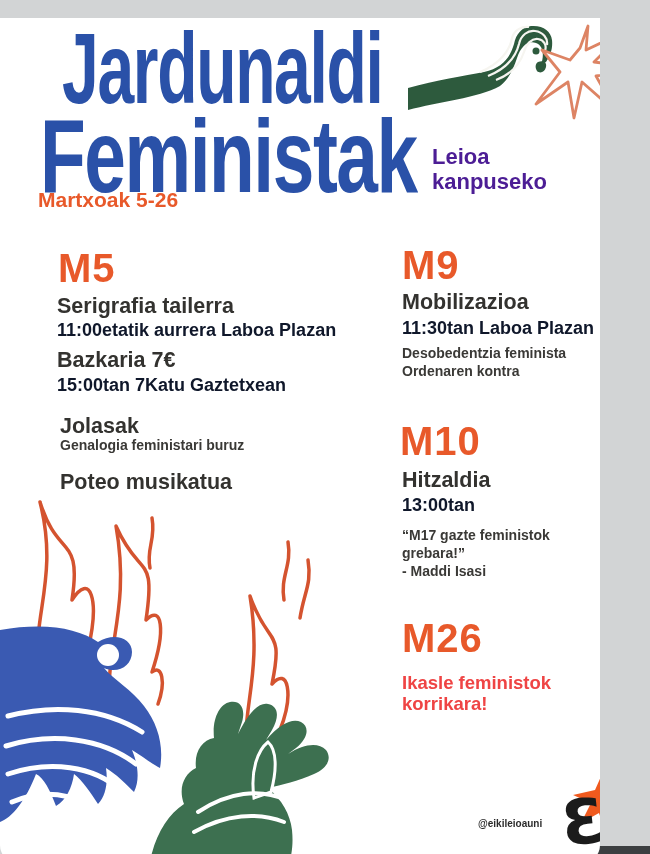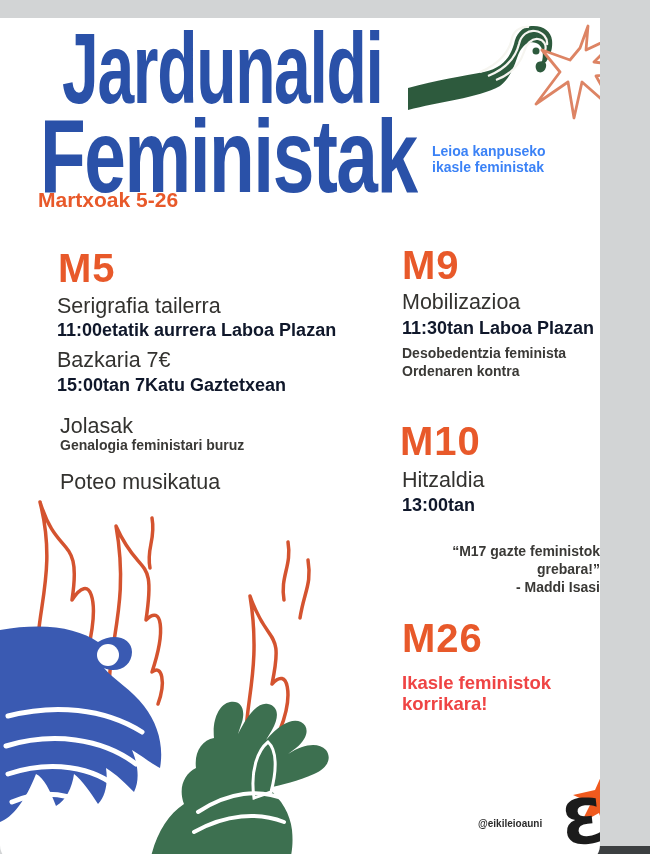--- a/index.html
+++ b/index.html
@@ -23,23 +23,23 @@
     margin-top:18px;
   }
   .abs{position:absolute;}
   .title-line{
     color:#2a51a8;font-weight:bold;line-height:1;white-space:nowrap;
     transform-origin:left top;letter-spacing:-2px;
   }
   .title-1{left:62px;top:0;font-size:100px;transform:scaleX(0.66);}
   .title-2{left:40px;top:86px;font-size:104px;transform:scaleX(0.72);}
   .date-range{left:38px;top:171px;font-size:21px;font-weight:bold;color:#e8592a;line-height:1;}
-  .organizer{left:432px;top:126px;font-size:14px;font-weight:bold;color:#3b82f6;line-height:1.14;}
+  .organizer{left:432px;top:126px;font-size:22px;font-weight:bold;color:#4c1d95;line-height:1.14;}
   .mday{font-size:40px;font-weight:bold;color:#e8592a;line-height:1;letter-spacing:1px;}
-  .etitle{font-size:21.5px;font-weight:normal;color:#33322f;line-height:1;white-space:nowrap;}
+  .etitle{font-size:21.5px;font-weight:bold;color:#33322f;line-height:1;white-space:nowrap;}
   .edetail{font-size:18px;font-weight:bold;color:#0f172a;line-height:1;white-space:nowrap;}
   .enote{font-size:14px;font-weight:bold;color:#3a3936;line-height:1.25;}
   .equote{font-size:14px;font-weight:bold;color:#3a3936;line-height:1.3;}
   .ebig{font-size:18.5px;font-weight:bold;color:#ef4444;line-height:1.16;}
   .handle{left:478px;top:801px;font-size:10px;font-weight:bold;color:#2b2b2b;line-height:1;}
   svg{display:block;}
 </style>
 </head>
 <body>
 
@@ -47,21 +47,20 @@
   <div class="bottom-dark-bar"></div>
 
   <div class="poster">
 
     <div class="abs title-line title-1">Jardunaldi</div>
     <div class="abs title-line title-2">Feministak</div>
     <div class="abs date-range">Martxoak 5-26</div>
 
     <div class="abs organizer">
       <div>Leioa kanpuseko</div>
-      <div>ikasle feministak</div>
     </div>
 
     <svg class="abs" style="left:408px;top:0;" width="240" height="115" viewBox="0 0 240 115">
       <path d="M0,70 C28,62 56,58 76,54 C94,50 102,40 106,26 C108,16 114,9 123,8 C135,7 143,13 144,22 C145,31 142,38 138,44 L133,47 C136,38 136,28 128,25 C120,22 113,28 109,40 C105,52 100,62 92,68 C70,80 30,84 0,92 Z" fill="#2d5a3d"></path>
       <g stroke="#f6f5f0" stroke-width="2.2" fill="none">
         <path d="M72,54 C92,46 102,32 104,20 C106,12 114,8 121,9"></path>
         <path d="M80,58 C100,50 108,38 111,26 C113,17 120,12 127,13 C135,14 140,20 139,27"></path>
         <path d="M88,62 C104,56 112,46 116,34 C118,26 124,20 130,21 C136,22 139,27 137,33"></path>
       </g>
       <circle cx="128" cy="33" r="3.5" fill="#2d5a3d"></circle>
@@ -82,21 +81,21 @@
     <div class="abs etitle" style="left:402px;top:274px;">Mobilizazioa</div>
     <div class="abs edetail" style="left:402px;top:301px;">11:30tan Laboa Plazan</div>
     <div class="abs enote" style="left:402px;top:327px;">
       <div>Desobedentzia feminista</div>
       <div>Ordenaren kontra</div>
     </div>
 
     <div class="abs mday" style="left:400px;top:403px;">M10</div>
     <div class="abs etitle" style="left:402px;top:452px;">Hitzaldia</div>
     <div class="abs edetail" style="left:402px;top:478px;">13:00tan</div>
-    <div class="abs equote" style="left:402px;top:524px;text-align:right;">
+    <div class="abs equote" style="left:402px;top:508px;">
       <div>“M17 gazte feministok grebara!”</div>
       <div>- Maddi Isasi</div>
     </div>
 
     <div class="abs mday" style="left:402px;top:600px;">M26</div>
     <div class="abs ebig" style="left:402px;top:654px;">
       <div>Ikasle feministok</div>
       <div>korrikara!</div>
     </div>
 

